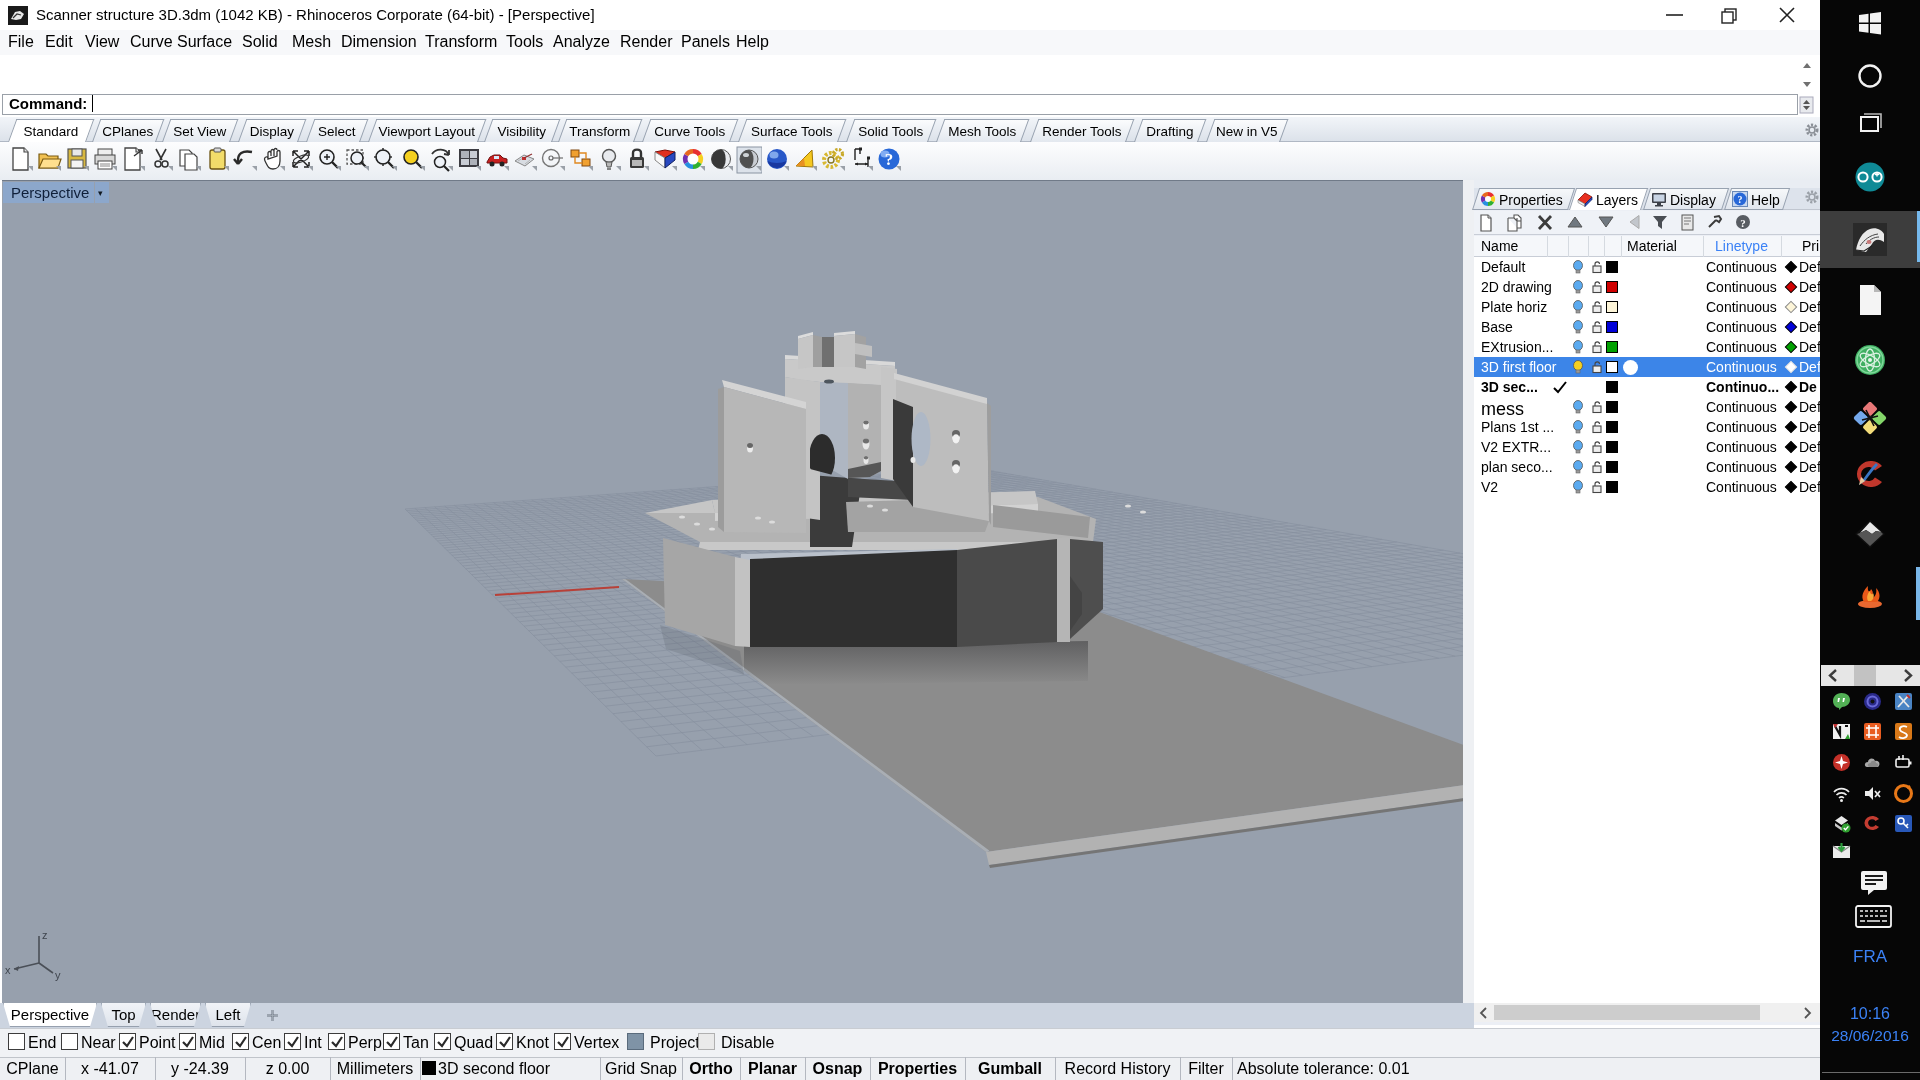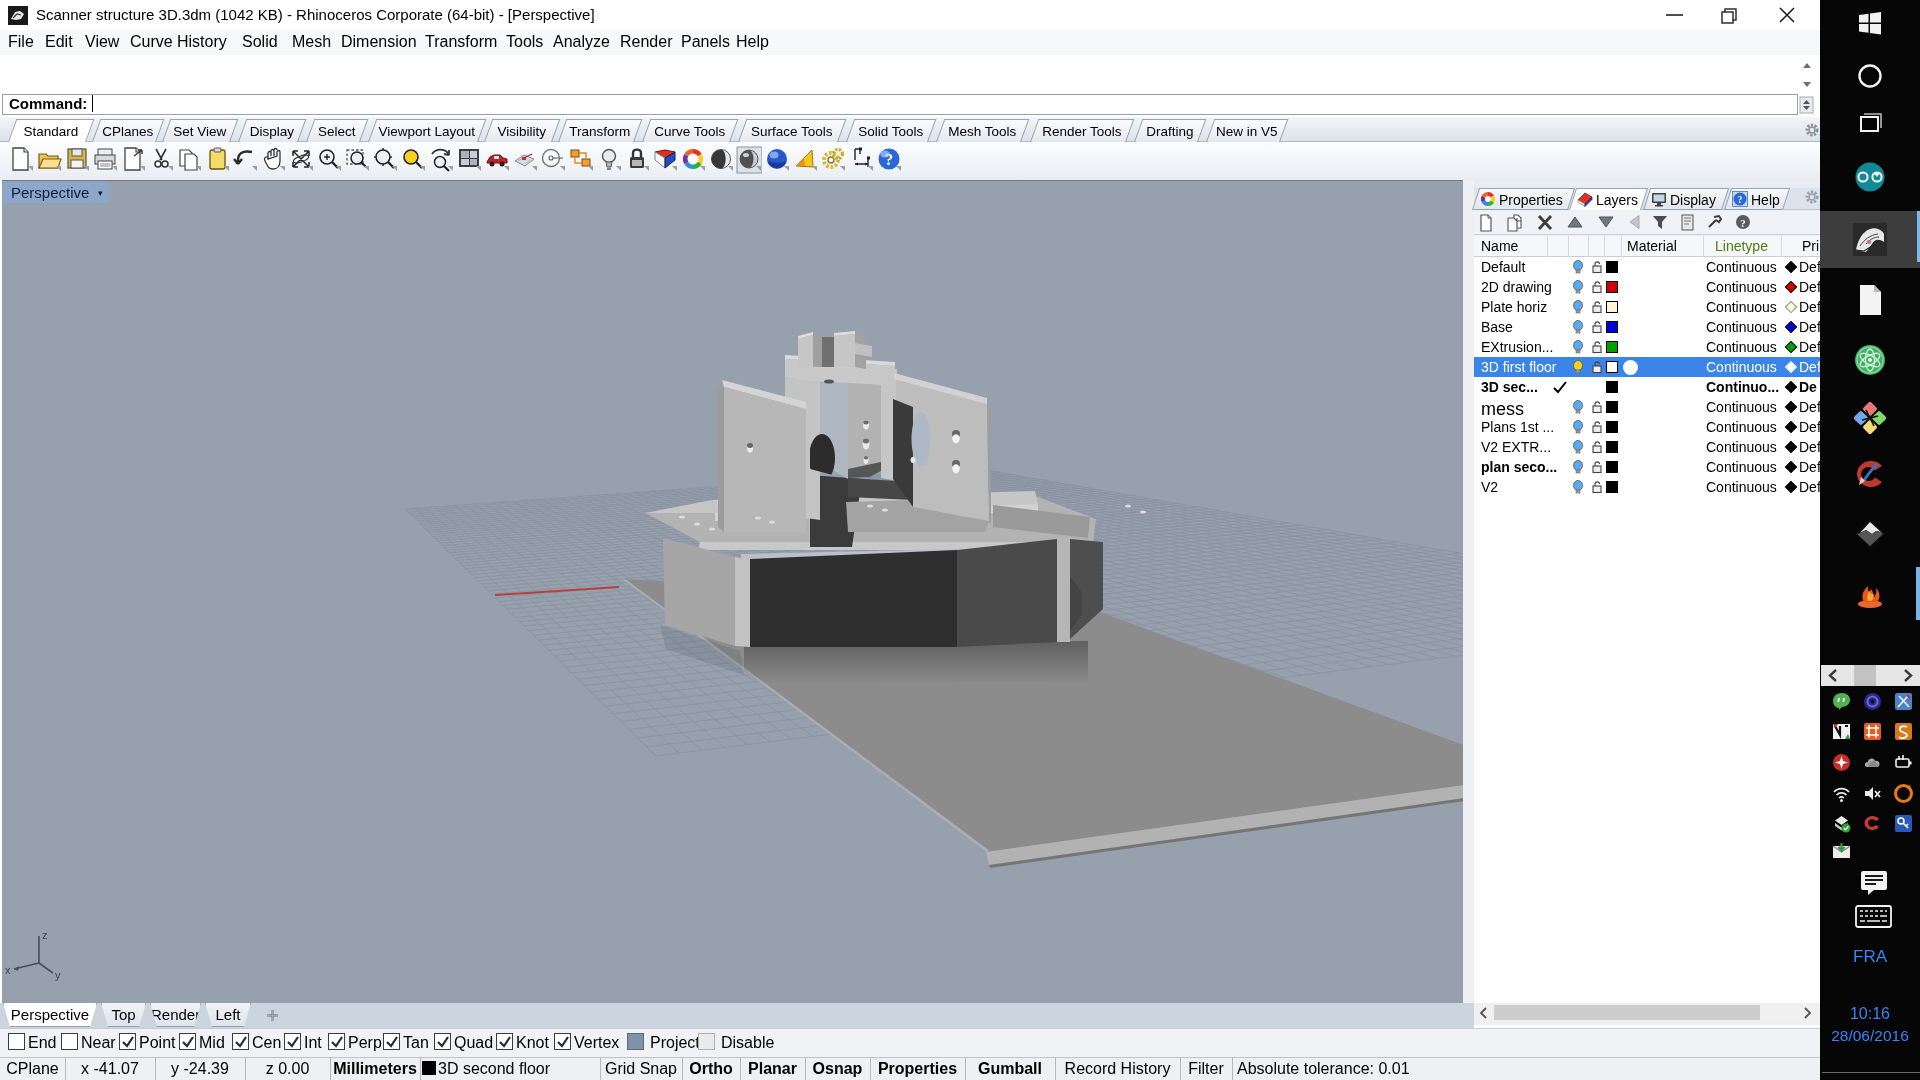--- a/index.html
+++ b/index.html
@@ -50,21 +50,21 @@
 <line x1="11" y1="15" x2="28" y2="15" stroke="#222" stroke-width="1.6"></line>
 <rect x="70" y="9" width="11" height="11" fill="none" stroke="#222" stroke-width="1.4"></rect>
 <rect x="67" y="12" width="11" height="11" fill="#fff" stroke="#222" stroke-width="1.4"></rect>
 <path d="M125 8 L139 22 M139 8 L125 22" stroke="#222" stroke-width="1.6"></path>
 </svg>
 <div class="abs" id="menubar"></div>
 <div class="menuitem" style="left:8px">File</div>
 <div class="menuitem" style="left:45px">Edit</div>
 <div class="menuitem" style="left:85px">View</div>
 <div class="menuitem" style="left:130px">Curve</div>
-<div class="menuitem" style="left:177px">History</div>
+<div class="menuitem" style="left:177px">Surface</div>
 <div class="menuitem" style="left:242px">Solid</div>
 <div class="menuitem" style="left:292px">Mesh</div>
 <div class="menuitem" style="left:341px">Dimension</div>
 <div class="menuitem" style="left:425px">Transform</div>
 <div class="menuitem" style="left:506px">Tools</div>
 <div class="menuitem" style="left:553px">Analyze</div>
 <div class="menuitem" style="left:620px">Render</div>
 <div class="menuitem" style="left:681px">Panels</div>
 <div class="menuitem" style="left:736px">Help</div>
 <div class="abs" id="cmdline"><b>Command:</b> <span style="border-left:1px solid #000">&nbsp;</span></div>
@@ -626,21 +626,21 @@
 <svg class="abs" style="left:1707px;top:214px" width="17" height="18">
       <path d="M2 13 L9 6 M7 3 L12 2 L14 5 L12 8 L9 6" stroke="#3c3c3c" stroke-width="2" fill="none"></path>
     </svg>
 <svg class="abs" style="left:1735px;top:214px" width="17" height="18">
       <circle cx="8" cy="8" r="7" fill="#585c62"></circle>
       <text x="8" y="12.5" text-anchor="middle" font-size="11" font-weight="bold" fill="#fff" font-family="Liberation Serif">?</text>
     </svg>
 <div class="abs" style="left:1474px;top:236px;width:346px;height:21px;background:#f5f7fa;border-bottom:1px solid #c8cdd6;color:#000"></div>
 <div class="abs" style="left:1481px;top:238px;font-size:14px;color:#000">Name</div>
 <div class="abs" style="left:1627px;top:238px;font-size:14px;color:#000">Material</div>
-<div class="abs" style="left:1715px;top:238px;font-size:14px;color:#4d7c0f">Linetype</div>
+<div class="abs" style="left:1715px;top:238px;font-size:14px;color:#3b82f6">Linetype</div>
 <div class="abs" style="left:1802px;top:238px;font-size:14px;color:#000">Pri</div>
 <div class="abs" style="left:1547px;top:236px;width:1px;height:21px;background:#d5dae0"></div>
 <div class="abs" style="left:1568px;top:236px;width:1px;height:21px;background:#d5dae0"></div>
 <div class="abs" style="left:1588px;top:236px;width:1px;height:21px;background:#d5dae0"></div>
 <div class="abs" style="left:1604px;top:236px;width:1px;height:21px;background:#d5dae0"></div>
 <div class="abs" style="left:1621px;top:236px;width:1px;height:21px;background:#d5dae0"></div>
 <div class="abs" style="left:1703px;top:236px;width:1px;height:21px;background:#d5dae0"></div>
 <div class="abs" style="left:1781px;top:236px;width:1px;height:21px;background:#d5dae0"></div>
 <div class="abs" style="left:1474px;top:257px;width:346px;height:746px;background:#fff"></div>
 <div class="abs" style="left:1481px;top:259px;font-size:14px;color:#000;font-weight:normal">Default</div>
@@ -783,21 +783,21 @@
 <svg class="abs" style="left:1591px;top:440px" width="13" height="14">
       <rect x="2" y="6" width="8" height="6.5" fill="#eee" stroke="#444" stroke-width="1.1"></rect>
       <path d="M4 6 L4 4 C4 1.2 8.5 1.2 8.5 4" fill="none" stroke="#444" stroke-width="1.1"></path>
     </svg>
 <div class="abs" style="left:1606px;top:441px;width:12px;height:12px;background:#000;border:1px solid #000"></div>
 <div class="abs" style="left:1706px;top:439px;font-size:14px;color:#000;font-weight:normal">Continuous</div>
 <svg class="abs" style="left:1784px;top:440px" width="14" height="14">
       <rect x="3" y="3" width="8" height="8" fill="#000" stroke="#000" transform="rotate(45 7 7)"></rect>
     </svg>
 <div class="abs" style="left:1799px;top:439px;font-size:14px;color:#000;font-weight:normal;width:21px;overflow:hidden;white-space:nowrap">Def</div>
-<div class="abs" style="left:1481px;top:459px;font-size:14px;color:#000;font-weight:bold">plan seco...</div>
+<div class="abs" style="left:1481px;top:459px;font-size:14px;color:#000;font-weight:normal">plan seco...</div>
 <svg class="abs" style="left:1572px;top:460px" width="13" height="14">
       <ellipse cx="6" cy="5.5" rx="4.5" ry="5" fill="#5aaaf0" stroke="#555" stroke-width="0.8"></ellipse>
       <rect x="4" y="10" width="4" height="3" fill="#999" stroke="#666" stroke-width="0.6"></rect>
     </svg>
 <svg class="abs" style="left:1591px;top:460px" width="13" height="14">
       <rect x="2" y="6" width="8" height="6.5" fill="#eee" stroke="#444" stroke-width="1.1"></rect>
       <path d="M4 6 L4 4 C4 1.2 8.5 1.2 8.5 4" fill="none" stroke="#444" stroke-width="1.1"></path>
     </svg>
 <div class="abs" style="left:1606px;top:461px;width:12px;height:12px;background:#000;border:1px solid #000"></div>
 <div class="abs" style="left:1706px;top:459px;font-size:14px;color:#000;font-weight:normal">Continuous</div>
@@ -897,21 +897,21 @@
 <div class="oslab" style="left:574px">Vertex</div>
 <div class="osn" style="left:627px;background:#7f93a6;border-color:#5a6b7c"></div>
     <div class="oslab" style="left:650px">Project</div>
 <div class="osn" style="left:698px;background:#eaeaea;border-color:#b0b0b0"></div>
     <div class="oslab" style="left:721px">Disable</div>
 <div class="abs" id="statusbar"></div>
 <div class="scell" style="left:0px;width:65px;font-weight:normal">CPlane</div>
 <div class="scell" style="left:65px;width:90px;font-weight:normal">x -41.07</div>
 <div class="scell" style="left:155px;width:90px;font-weight:normal">y -24.39</div>
 <div class="scell" style="left:245px;width:85px;font-weight:normal">z 0.00</div>
-<div class="scell" style="left:330px;width:90px;font-weight:bold">Millimeters</div>
+<div class="scell" style="left:330px;width:90px;font-weight:normal">Millimeters</div>
 <div class="scell" style="left:600px;width:82px;font-weight:normal">Grid Snap</div>
 <div class="scell" style="left:682px;width:58px;font-weight:bold">Ortho</div>
 <div class="scell" style="left:740px;width:65px;font-weight:bold">Planar</div>
 <div class="scell" style="left:805px;width:65px;font-weight:bold">Osnap</div>
 <div class="scell" style="left:870px;width:95px;font-weight:bold">Properties</div>
 <div class="scell" style="left:965px;width:90px;font-weight:bold">Gumball</div>
 <div class="scell" style="left:1055px;width:125px;font-weight:normal">Record History</div>
 <div class="scell" style="left:1180px;width:52px;font-weight:normal">Filter</div>
 <div class="abs" style="left:422px;top:1061px;width:14px;height:14px;background:#000"></div>
 <div class="scell" style="left:438px;text-align:left">3D second floor</div>

